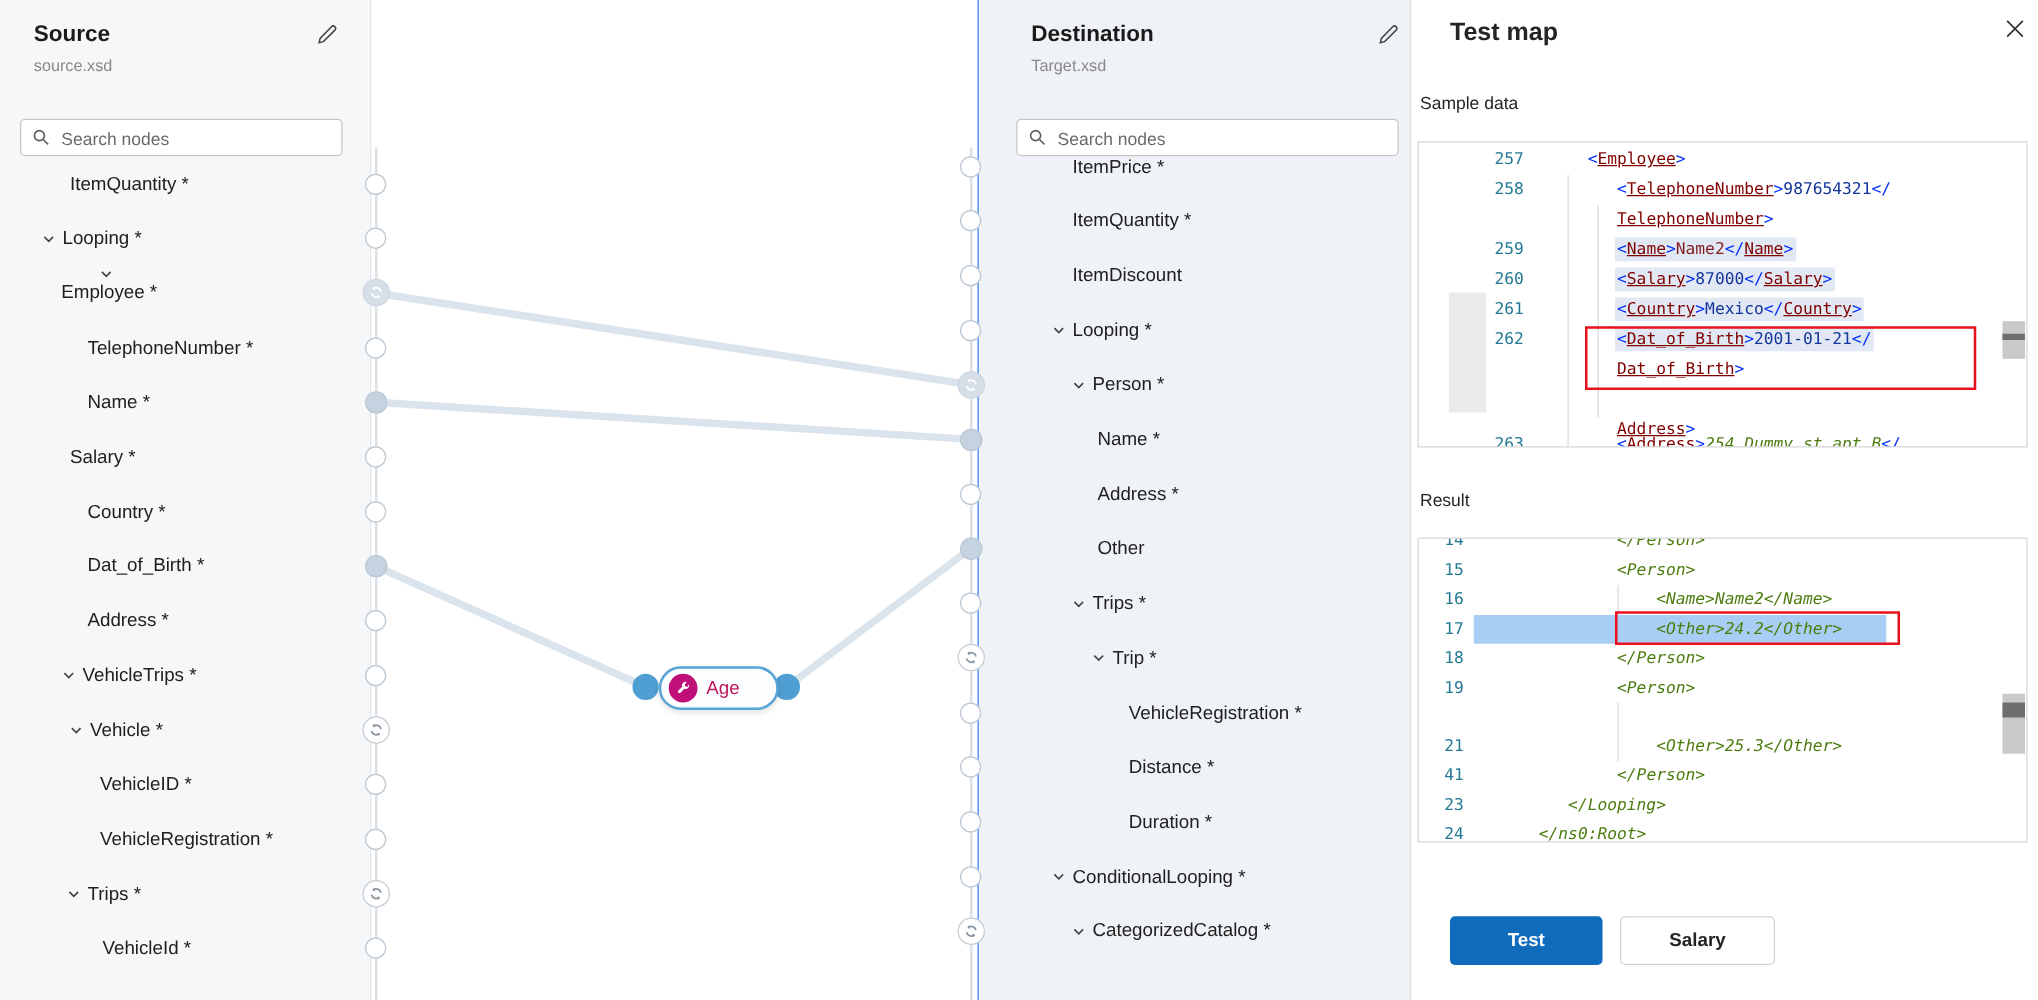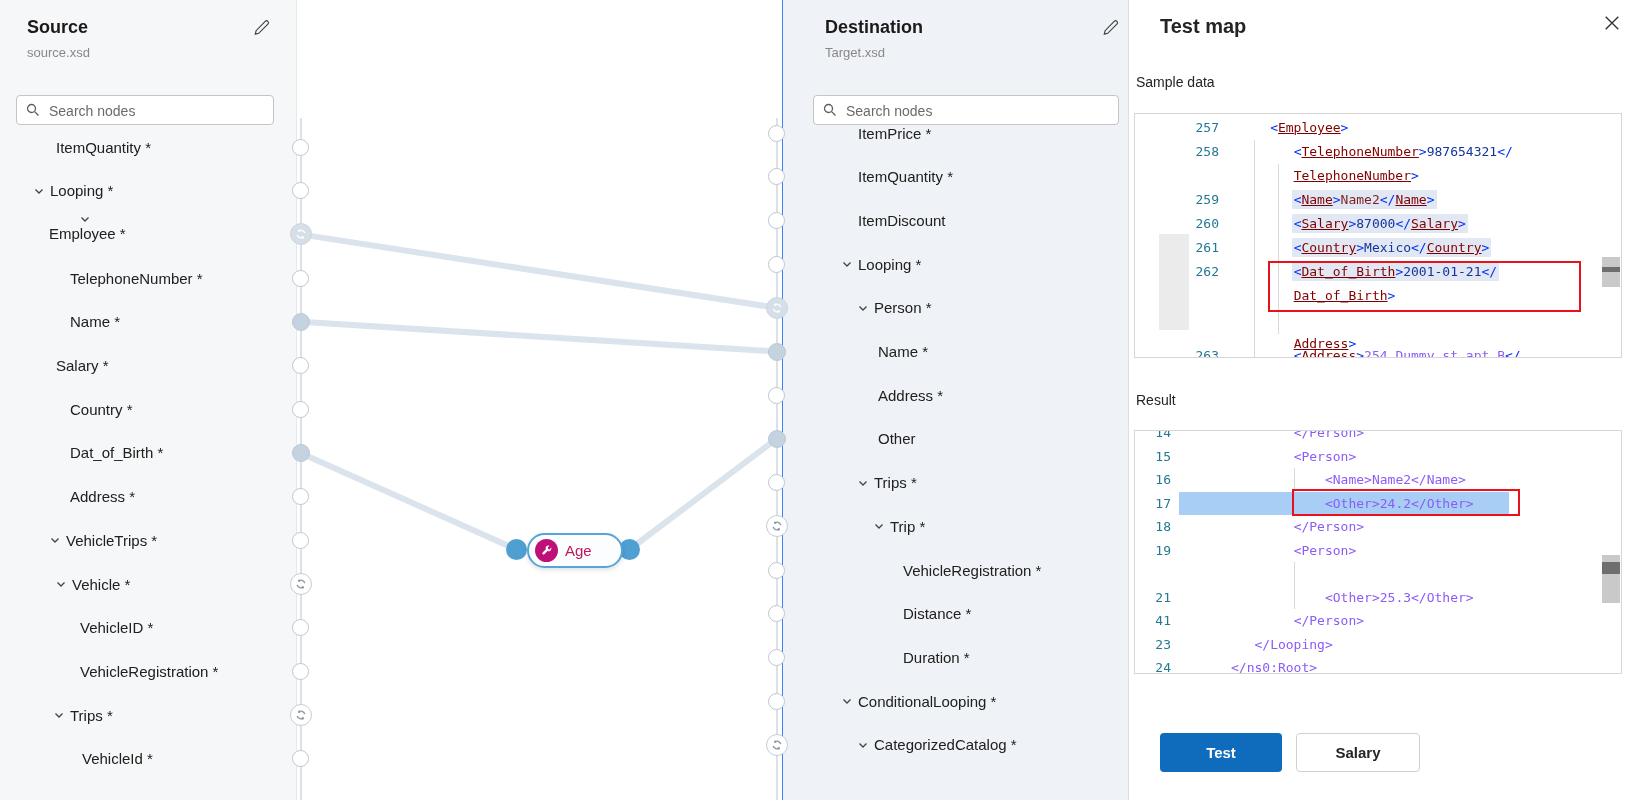--- a/index.html
+++ b/index.html
@@ -47,21 +47,21 @@
   #test-title{position:absolute;left:1160px;top:15px;font-size:20px;font-weight:bold;color:#242424;}
   .section-label{position:absolute;left:1136px;font-size:14px;color:#242424;}
   #close-btn{position:absolute;left:1604px;top:15px;width:24px;height:24px;cursor:pointer;}
 
   .codeblock{position:absolute;left:1134px;width:488px;background:#fff;border:1px solid #d6d6d6;
     box-sizing:border-box;overflow:hidden;font-family:"DejaVu Sans Mono",monospace;font-size:13px;}
   .codeline{position:absolute;left:0;width:100%;white-space:pre;}
   .codeline .lnum{position:absolute;left:0;text-align:right;color:#237893;}
   .codeline .ltext{position:absolute;left:96px;}
   .codeline .hl{background:#e1e8f4;padding:2px 2px;margin:-2px -2px;}
-  .tok-d{color:#0431fa;} .tok-t{color:#800000;text-decoration:underline;} .tok-vb{color:#14349c;} .tok-vr{color:#811f1f;} .tok-k{color:#8b5cf6;}
+  .tok-d{color:#0431fa;} .tok-t{color:#800000;text-decoration:underline;} .tok-vb{color:#14349c;} .tok-vr{color:#811f1f;} .tok-k{color:#4d7c0f;font-style:italic;}
   .guide{position:absolute;width:1px;background:#d9d9d9;z-index:0;}
   .gutter-shade{position:absolute;background:#ebebeb;z-index:0;}
   .sel-rect{position:absolute;background:#a8cef5;z-index:0;}
   .red-box{position:absolute;border:2.5px solid #e8111c;box-sizing:border-box;z-index:6;}
   .scroll-thumb{position:absolute;background:#c9c9c9;z-index:2;}
   .scroll-mark{position:absolute;background:#6e6e6e;z-index:3;}
 
   .btn{position:absolute;top:733px;height:39px;border-radius:4px;font-size:15px;font-weight:bold;
     display:flex;align-items:center;justify-content:center;cursor:pointer;box-sizing:border-box;
     font-family:"Liberation Sans",sans-serif;}

